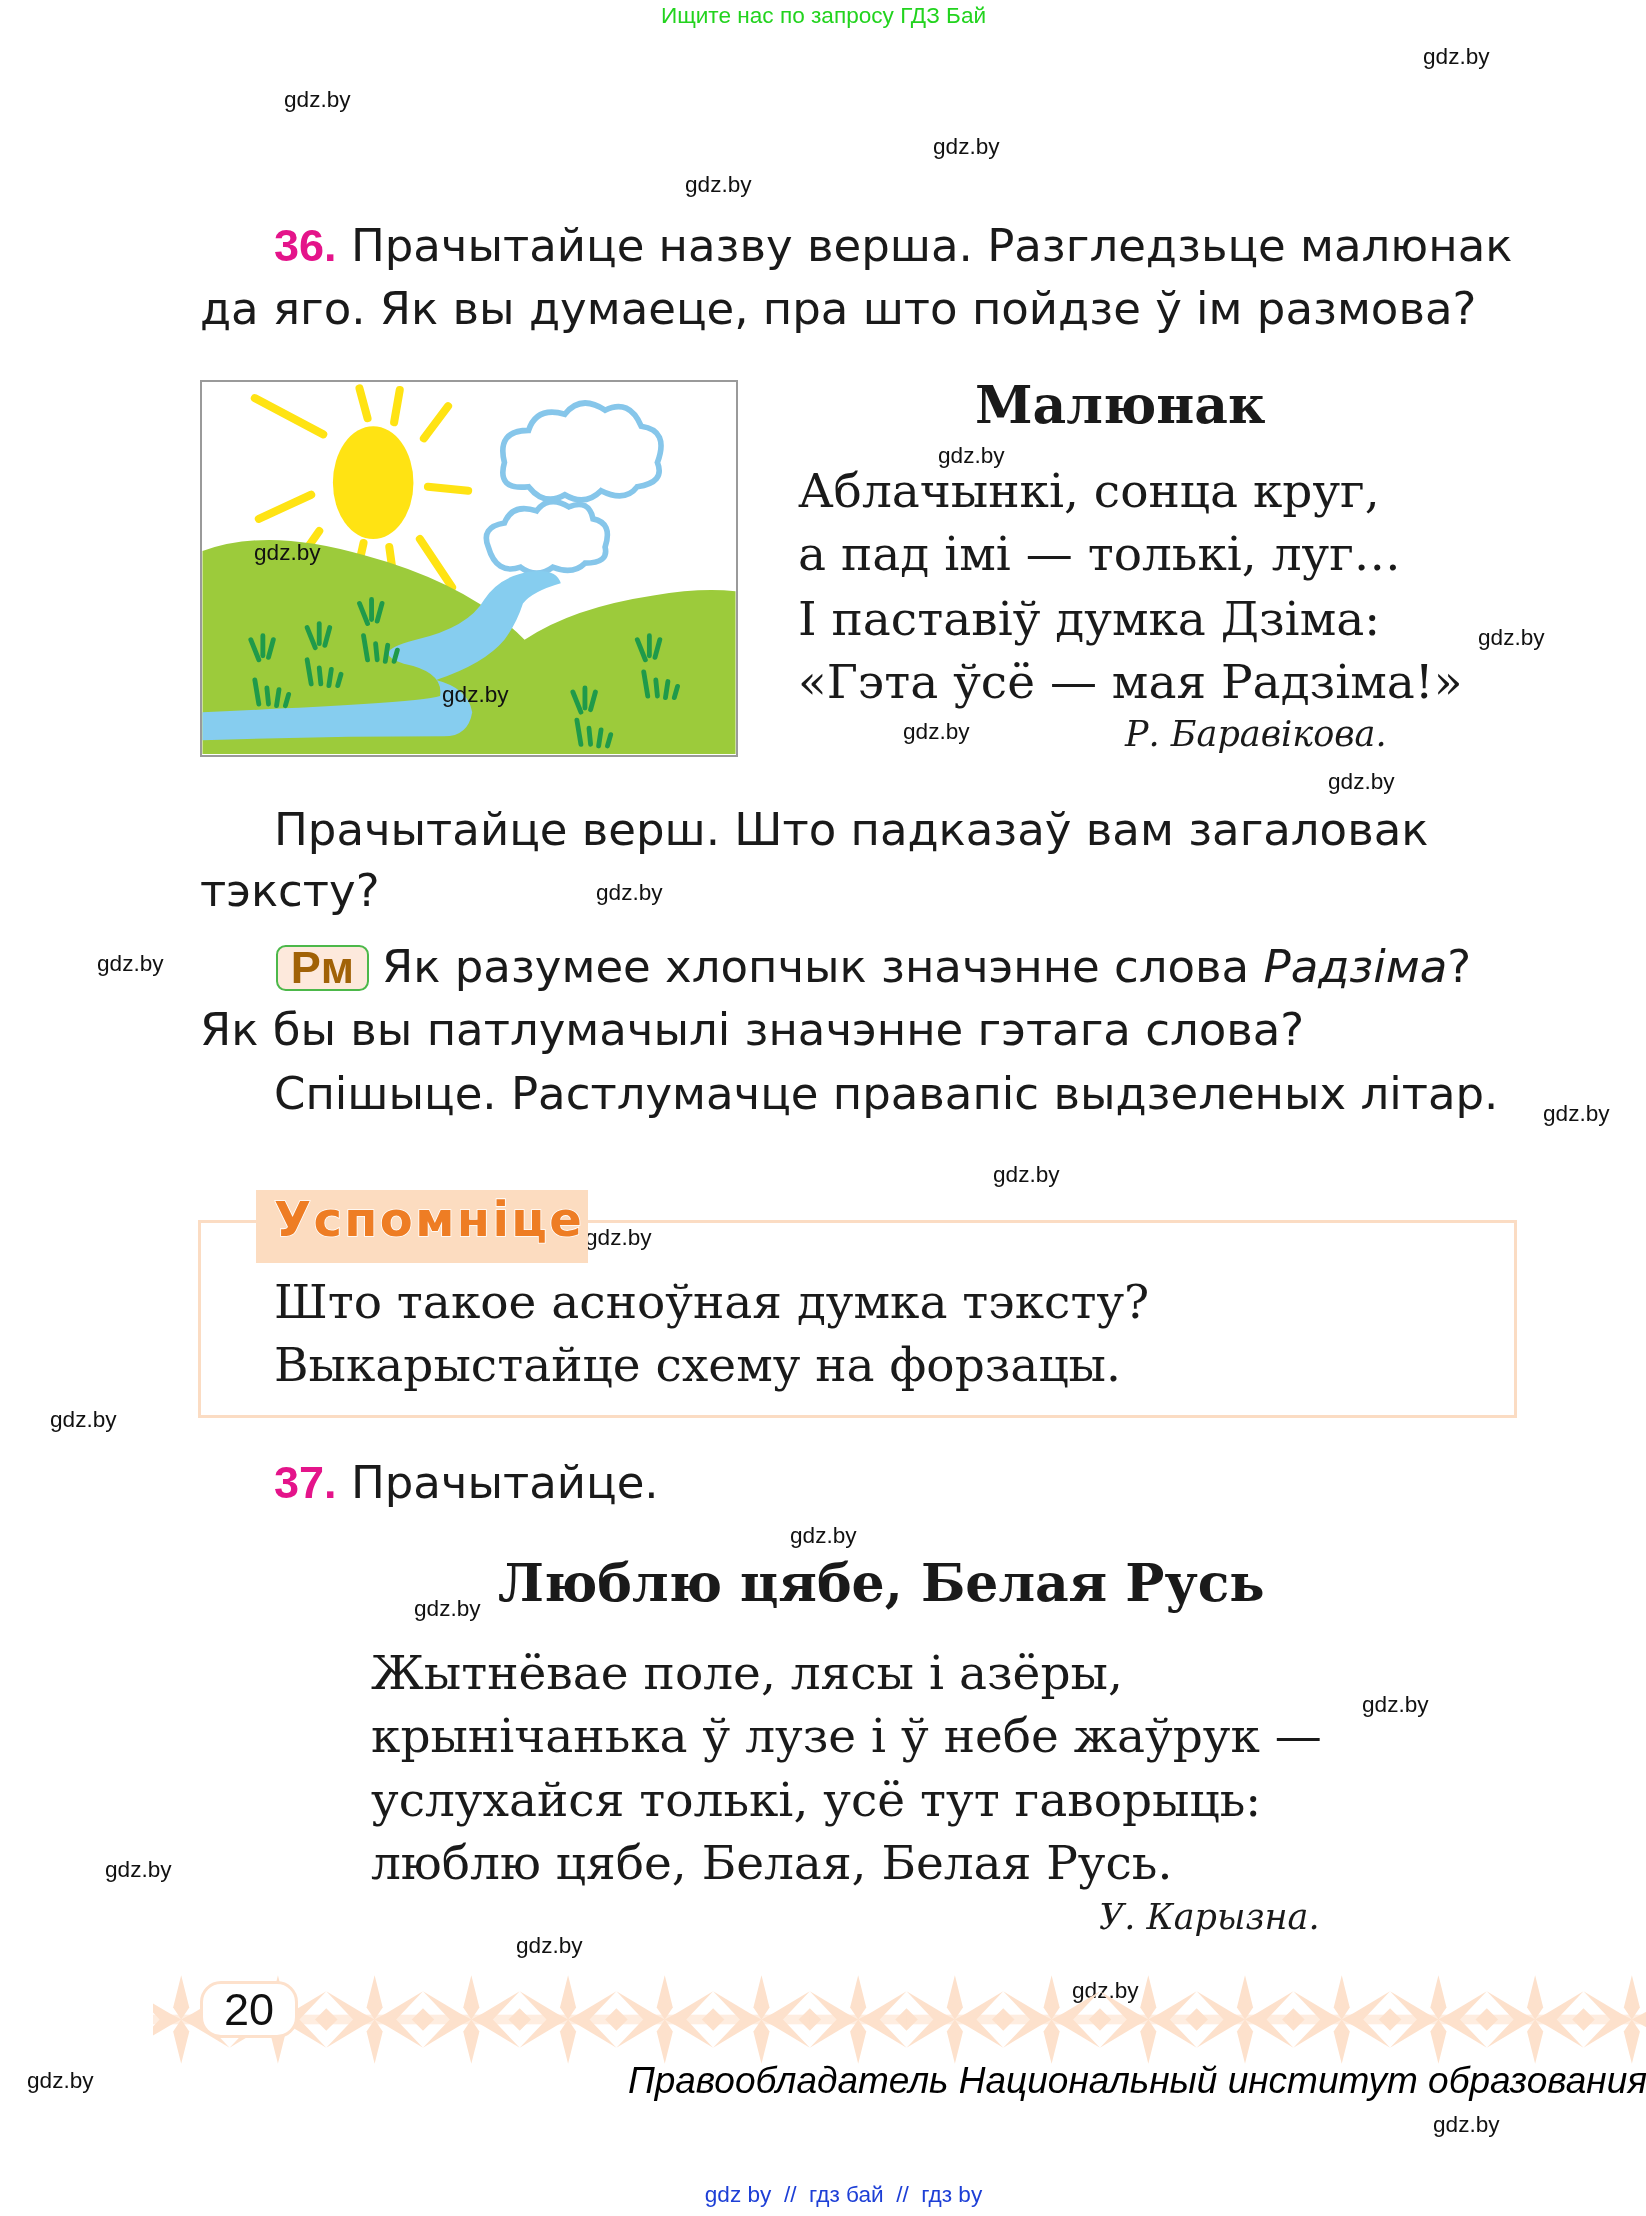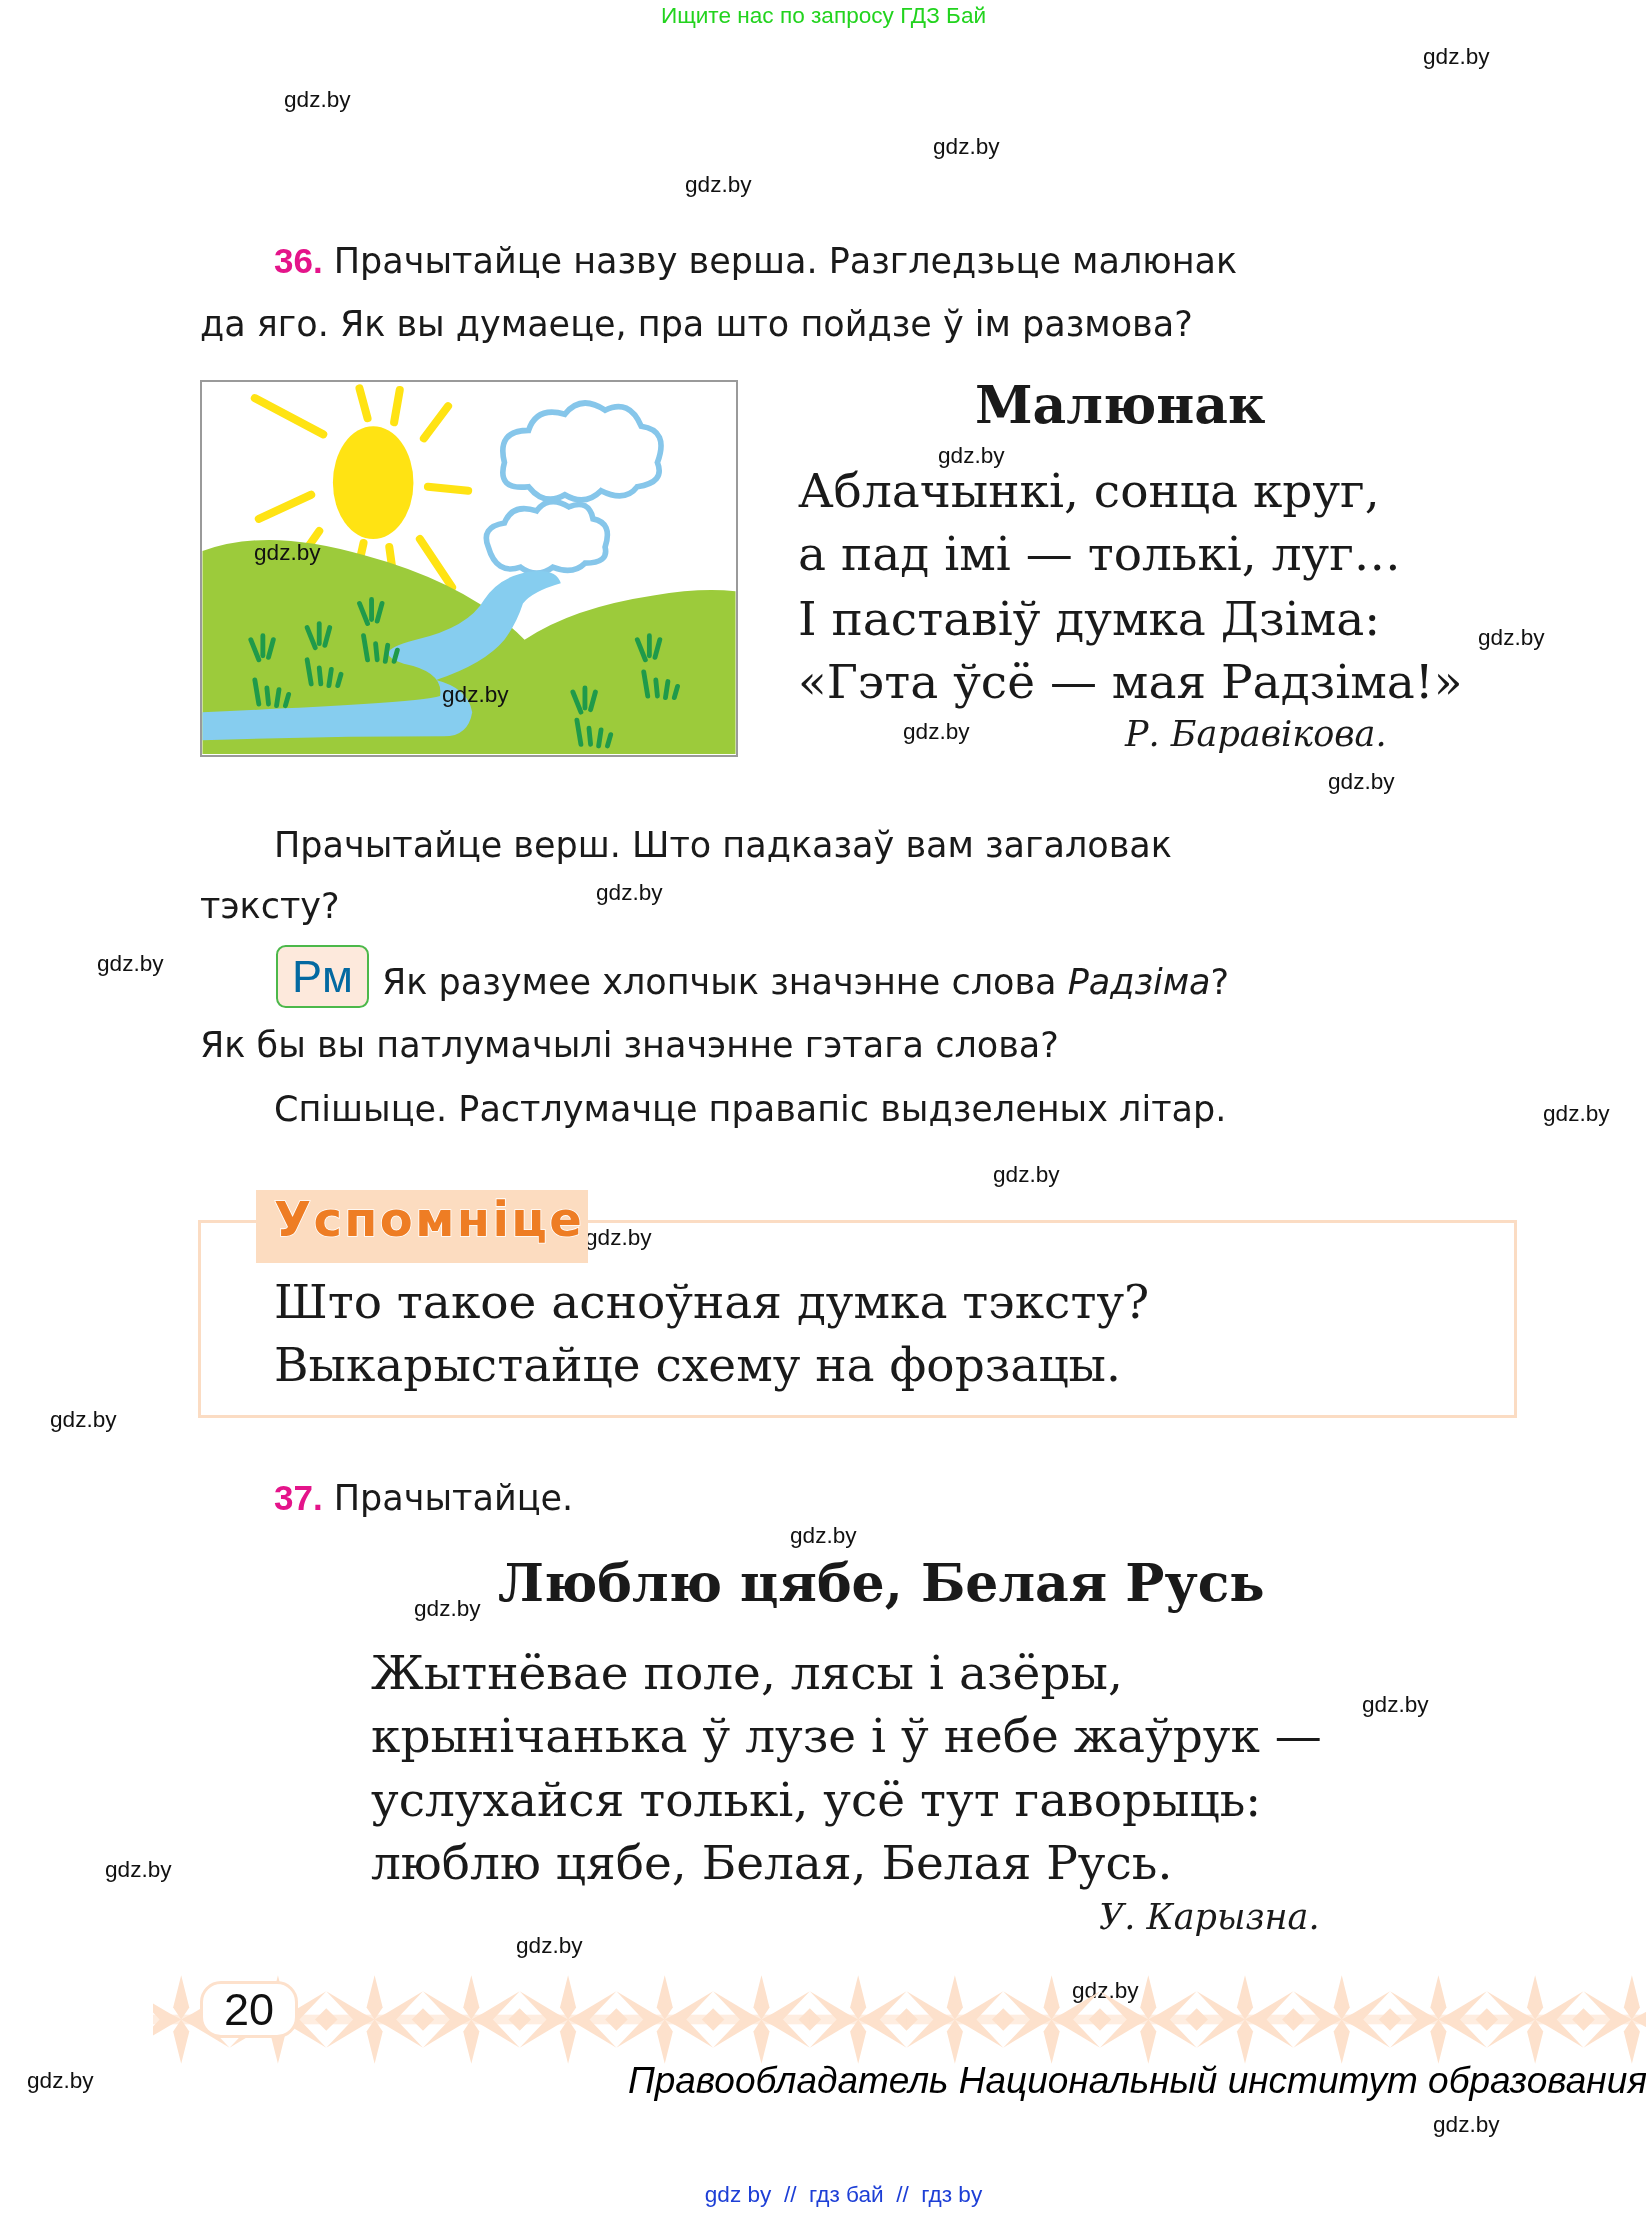--- a/index.html
+++ b/index.html
@@ -2,27 +2,27 @@
 <html style="font-size:13px"><head>
   <meta charset="utf-8">
   <style>
     html, body { margin:0; padding:0; background:#ffffff; }
     body { width:1647px; height:2216px; position:relative; overflow:hidden; }
     .abs { position:absolute; }
     .sans { font-family: "DejaVu Sans", "Liberation Sans", sans-serif; color:#1a1a1a; }
     .serif { font-family: "DejaVu Serif", "Liberation Serif", serif; color:#1a1a1a; }
     .wm { position:absolute; font-family:"Liberation Sans", sans-serif; font-size:22.6px; color:#111; white-space:nowrap; }
     .topnote { left:0; right:0; top:3.2px; text-align:center; font-family:"Liberation Sans", sans-serif; font-size:22.6px; color:#22d31e; }
-    .task-line { position:absolute; font-size:35px; line-height:78px; white-space:nowrap; }
+    .task-line { position:absolute; font-size:45px; line-height:48px; white-space:nowrap; }
     .num { color:#e4148a; font-weight:bold; font-family:"Liberation Sans", sans-serif; }
     .pic { left:200px; top:380px; width:538px; height:377px; border:2.4px solid #9a9a9a; box-sizing:border-box; background:#fff; overflow:hidden; }
     .poem-title { font-weight:bold; font-size:52px; white-space:nowrap; }
     .poem-line { font-size:47px; line-height:64px; white-space:nowrap; }
     .author { font-style:italic; font-size:35px; white-space:nowrap; }
-    .rm-badge { position:absolute; left:276px; top:945px; width:93px; height:63px; border:2.4px solid #4cb84a; border-radius:9.7px; background:#fde9dc; box-sizing:border-box; color:#0369a1; font-family:"Liberation Sans", sans-serif; font-weight:normal; font-size:45px; display:flex; align-items:center; justify-content:center; }
+    .rm-badge { position:absolute; left:276px; top:945px; width:93px; height:46px; border:2.4px solid #4cb84a; border-radius:9.7px; background:#fde9dc; box-sizing:border-box; color:#a16207; font-family:"Liberation Sans", sans-serif; font-weight:bold; font-size:45px; display:flex; align-items:center; justify-content:center; }
     .remember-box { left:198px; top:1220px; width:1319px; height:198px; border:3.2px solid #fbdcc3; box-sizing:border-box; }
     .remember-tab { left:256px; top:1190px; width:332px; height:73px; background:#fcdcc0; }
     .remember-label { left:274px; top:1191px; font-family:"DejaVu Sans", sans-serif; font-weight:bold; font-size:48px; color:#ee7d24; letter-spacing:2.4px; -webkit-text-stroke:1.6px #ffffff; paint-order:stroke fill; }
     .ornament { left:153px; top:1971px; width:1499px; height:97px; }
     .page-num-box { left:200px; top:1981px; width:98px; height:57px; background:#fff; border:3.2px solid #fde1cc; border-radius:21px; box-sizing:border-box; display:flex; align-items:center; justify-content:center; font-family:"Liberation Sans", sans-serif; font-size:45px; color:#111; }
     .copyright { left:0; right:0; top:2060px; text-align:right; font-family:"Liberation Sans", sans-serif; font-size:37px; color:#000000;font-style:italic; }
     .footer-links { left:0; right:0; top:2182px; text-align:center; font-family:"Liberation Sans", sans-serif; font-size:22.6px; color:#1d3fd6;margin-left:40px; }
   </style>
 </head>
 <body>

